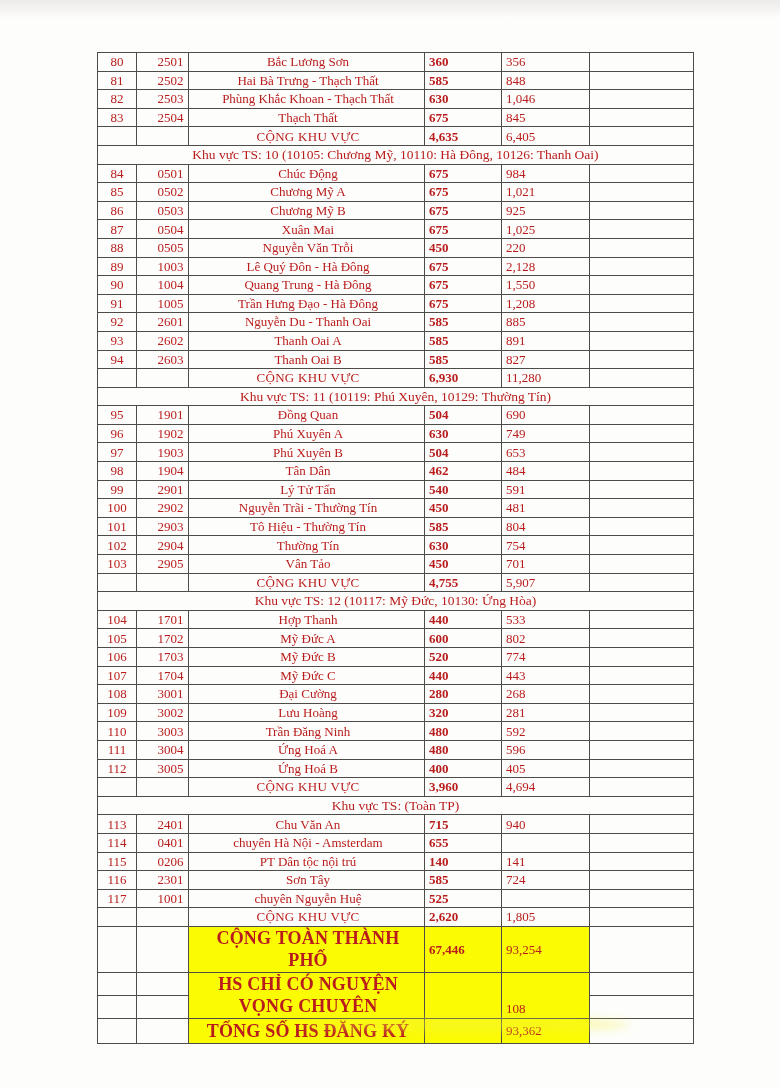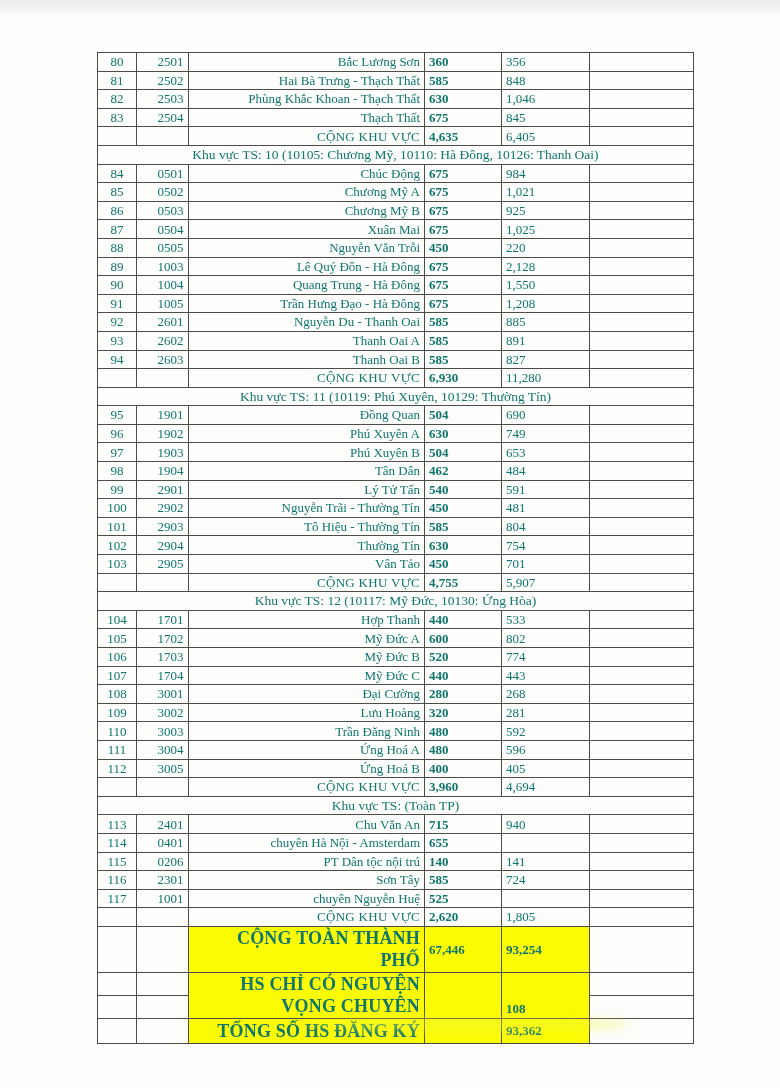--- a/index.html
+++ b/index.html
@@ -11,40 +11,40 @@
   .top-band{
     position:absolute;top:0;left:0;width:780px;height:18px;
     background:linear-gradient(#ecebe9,#f6f5f3 60%,#fdfdfb);
   }
   .sheet{
     position:absolute;left:97px;top:52px;
     filter:blur(0.22px);
   }
   table{
     border-collapse:collapse;table-layout:fixed;width:596px;
-    color:#0f766e;font-size:13px;
+    color:#b91c1c;font-size:13px;
   }
   td{
     border:1px solid #4d4c49;
     height:17.6px;line-height:1.02;
     padding:0 4px;overflow:hidden;white-space:nowrap;
     vertical-align:middle;
   }
   td.stt{text-align:center;}
   td.code{text-align:center;padding-left:20px;}
-  td.name{text-align:right;padding-left:7px;}
+  td.name{text-align:center;padding-left:7px;}
   td.q{text-align:left;font-weight:bold;padding-right:11px;}
   td.r{padding-right:12px;}
   tr.section-header td{
     text-align:center;font-size:13.5px;padding:0;margin-top:43px;
   }
   tr.total-row td.name{letter-spacing:.3px;}
   .y{background:#fbfb04;}
   .gl{font-weight:bold;font-size:18px;letter-spacing:.2px;white-space:normal;line-height:1.25;}
-  .gv{font-weight:bold;}
+  .gv{font-weight:normal;}
   td.tallA{height:22px;}
   td.subrow{height:19.5px;}
   td.tallC{height:24px;}
   td.vbottom{vertical-align:bottom;padding-bottom:3px;}
   .smudge{
     position:absolute;left:300px;top:1018px;width:330px;height:13px;
     background:rgba(244,244,60,.45);filter:blur(5px);border-radius:50%;
   }
 </style>
 </head>

